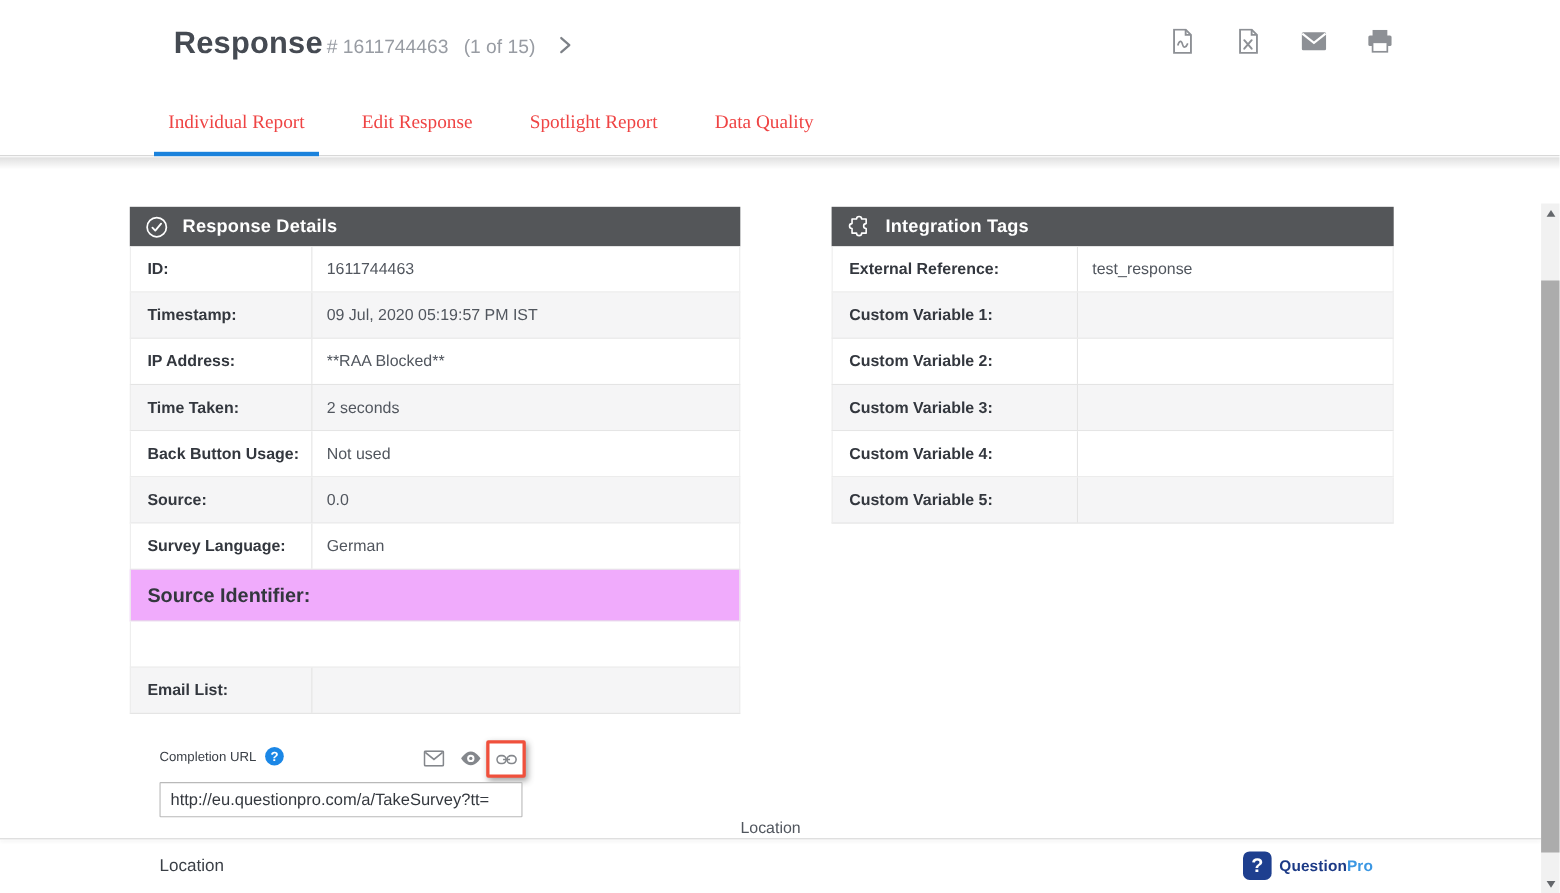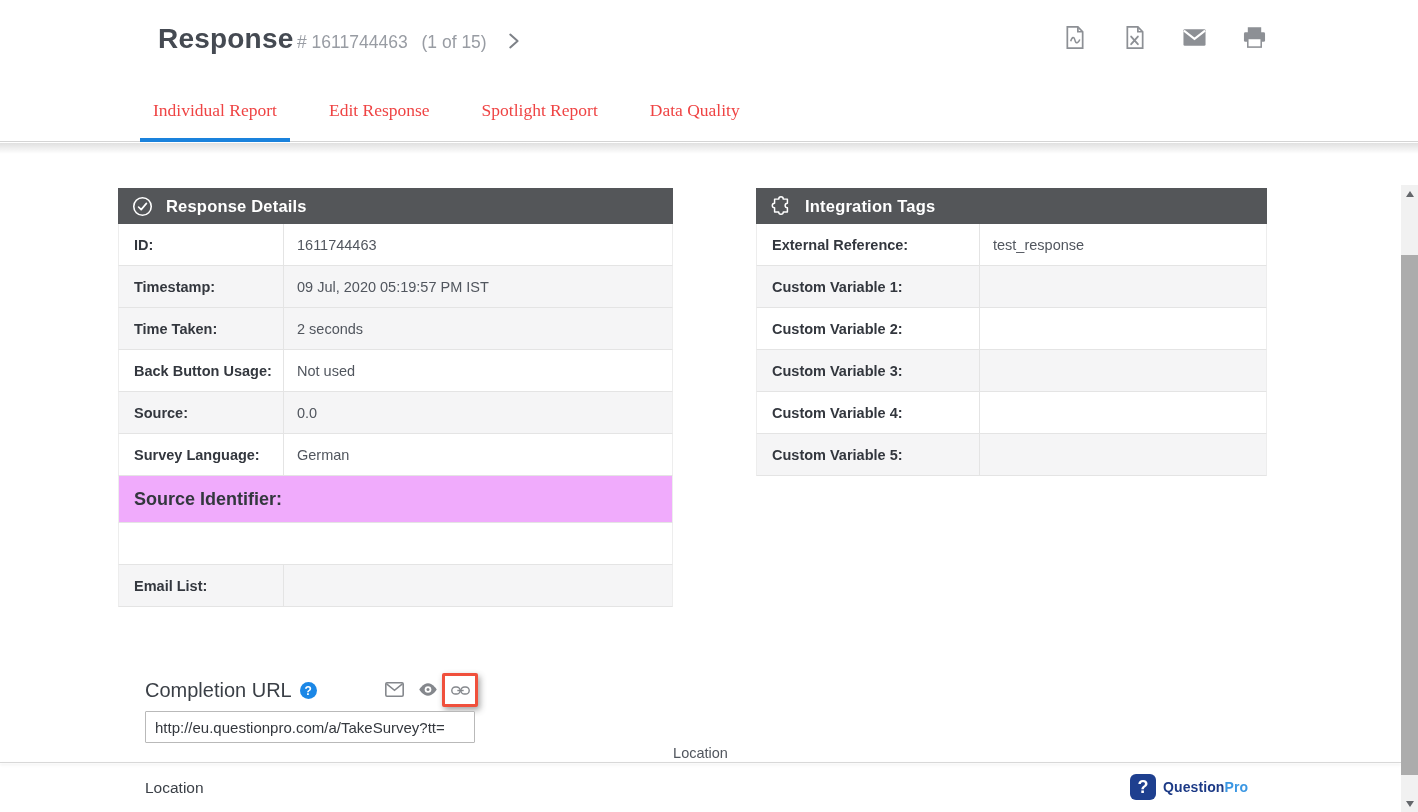--- a/index.html
+++ b/index.html
@@ -67,21 +67,21 @@
   .it .cell-label { width:223px; }
   .cell-value { flex:1; display:flex; align-items:center; padding-left:13px; font-size:14.5px; color:#51565e; }
   .section-row {
     display:flex; align-items:center; height:47px; padding-left:15px;
     background:#f0abfc; border-bottom:1px solid #e4e4e4; border-left:1px solid #ededed; border-right:1px solid #ededed;
     font-size:18px; font-weight:700; color:#33373e;
   }
 
   
   .completion-label-row { position:absolute; left:145px; top:679px; display:flex; align-items:center; gap:8px; }
-  .completion-label { font-size:20px; color:#3a3f46; }
+  .completion-label { font-size:12px; color:#3a3f46; }
   .help-badge {
     width:17px; height:17px; border-radius:50%; background:#1b87e6; color:#fff;
     font-size:12px; font-weight:700; display:flex; align-items:center; justify-content:center; cursor:pointer;
   }
   .cu-icon { position:absolute; width:19px; height:19px; cursor:pointer; }
   .cu-mail { left:385px; top:682px; }
   .cu-eye  { left:418px; top:682px; }
   .highlight-box {
     position:absolute; left:442px; top:673px; width:36px; height:34px;
     border:3px solid #f0503c; border-radius:2px; background:#fff;
@@ -193,20 +193,24 @@
     </div>
 
     <div class="trow">
       <div class="cell-label">ID:</div>
       <div class="cell-value">1611744463</div>
     </div>
     <div class="trow alt">
       <div class="cell-label">Timestamp:</div>
       <div class="cell-value">09 Jul, 2020 05:19:57 PM IST</div>
     </div>
+    <div class="trow">
+      <div class="cell-label">IP Address:</div>
+      <div class="cell-value">**RAA Blocked**</div>
+    </div>
     <div class="trow alt">
       <div class="cell-label">Time Taken:</div>
       <div class="cell-value">2 seconds</div>
     </div>
     <div class="trow">
       <div class="cell-label">Back Button Usage:</div>
       <div class="cell-value">Not used</div>
     </div>
     <div class="trow alt">
       <div class="cell-label">Source:</div>

